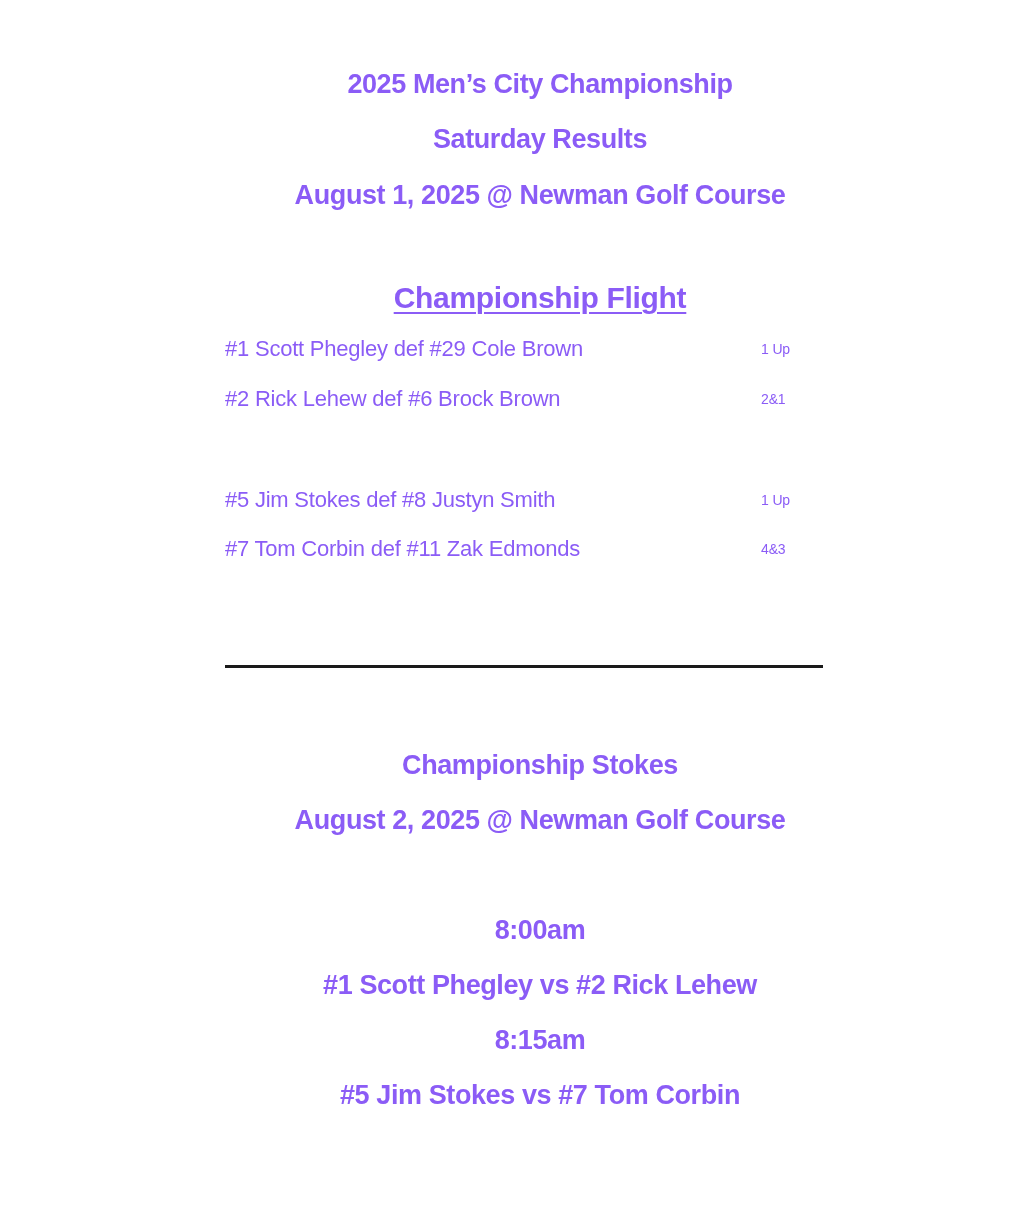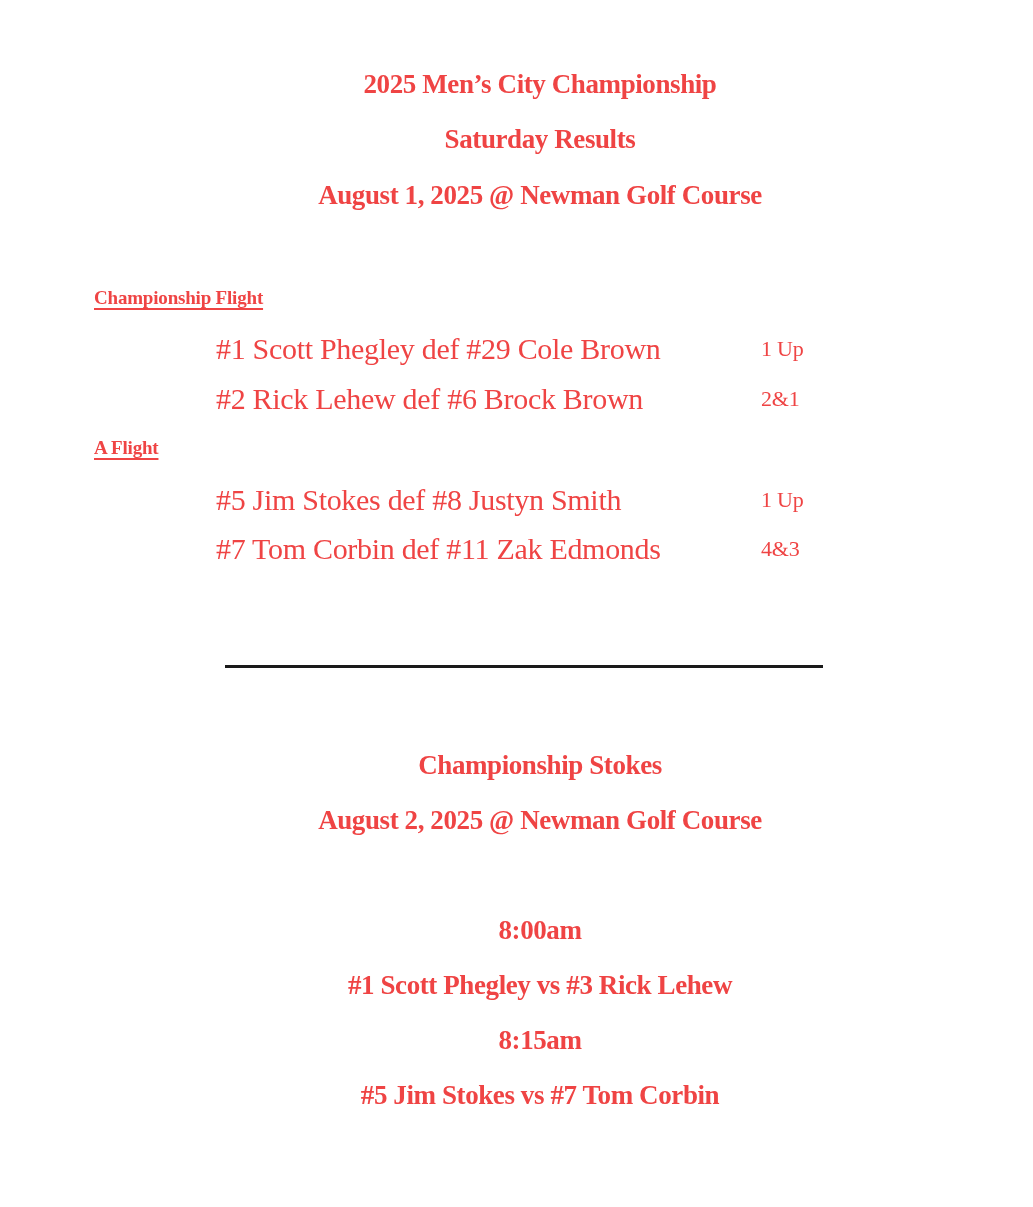--- a/index.html
+++ b/index.html
@@ -5,22 +5,22 @@
   html, body {
     margin: 0;
     padding: 0;
     background: #ffffff;
   }
   .page {
     position: relative;
     width: 823px;
     height: 1207px;
     background: #ffffff;
-    font-family: Liberation Serif, serif;
-    color: #ef4444;
+    font-family: Liberation Sans, sans-serif;
+    color: #8b5cf6;
     overflow: hidden;
   }
   .content {
     position: absolute;
     left: 94px;
     top: 0;
     width: 892px;
     height: 100%;
   }
   .line {
@@ -31,44 +31,45 @@
   }
   .center { text-align: center; }
   .big-bold {
     font-weight: bold;
     font-size: 27px;
     letter-spacing: -0.015em;
     line-height: 32px;
   }
   .flight-name {
     font-weight: bold;
-    font-size: 19px;
+    font-size: 30px;
     line-height: 30px;
     text-decoration: underline;
     text-decoration-thickness: 2px;
     text-underline-offset: 4px;
     letter-spacing: -0.01em;
+    text-align: center;
   }
   .match-row {
     position: absolute;
     left: 0;
     width: 100%;
     height: 28px;
   }
   .match-text {
     position: absolute;
-    left: 122px;
-    font-size: 30px;
+    left: 131px;
+    font-size: 22px;
     line-height: 26px;
     letter-spacing: -0.01em;
   }
   .match-score {
     position: absolute;
     left: 667px;
-    font-size: 22px;
+    font-size: 14px;
     line-height: 26px;
     letter-spacing: -0.01em;
   }
   .divider {
     position: absolute;
     left: 131px;
     width: 630px;
     height: 0;
     border-top: 3px solid #1a1a1a;
   }
@@ -90,40 +91,39 @@
     <div class="match-row" style="top:336px">
       <span class="match-text">#1 Scott Phegley def #29 Cole Brown</span>
       <span class="match-score">1 Up</span>
     </div>
 
     <div class="match-row" style="top:386px">
       <span class="match-text">#2 Rick Lehew def #6 Brock Brown</span>
       <span class="match-score">2&amp;1</span>
     </div>
 
-    <div class="line flight-name" style="top:433px">A Flight</div>
 
     <div class="match-row" style="top:487px">
       <span class="match-text">#5 Jim Stokes def #8 Justyn Smith</span>
       <span class="match-score">1 Up</span>
     </div>
 
     <div class="match-row" style="top:536px">
       <span class="match-text">#7 Tom Corbin def #11 Zak Edmonds</span>
       <span class="match-score">4&amp;3</span>
     </div>
 
     <div class="divider" style="top:665px"></div>
 
     <div class="line center big-bold" style="top:749px">Championship Stokes</div>
 
     <div class="line center big-bold" style="top:804px">August 2, 2025 @ Newman Golf Course</div>
 
     <div class="line center big-bold" style="top:914px">8:00am</div>
 
-    <div class="line center big-bold" style="top:969px">#1 Scott Phegley vs #3 Rick Lehew</div>
+    <div class="line center big-bold" style="top:969px">#1 Scott Phegley vs #2 Rick Lehew</div>
 
     <div class="line center big-bold" style="top:1024px">8:15am</div>
 
     <div class="line center big-bold" style="top:1079px">#5 Jim Stokes vs #7 Tom Corbin</div>
 
   </div>
 </div>
 
 </body></html>

